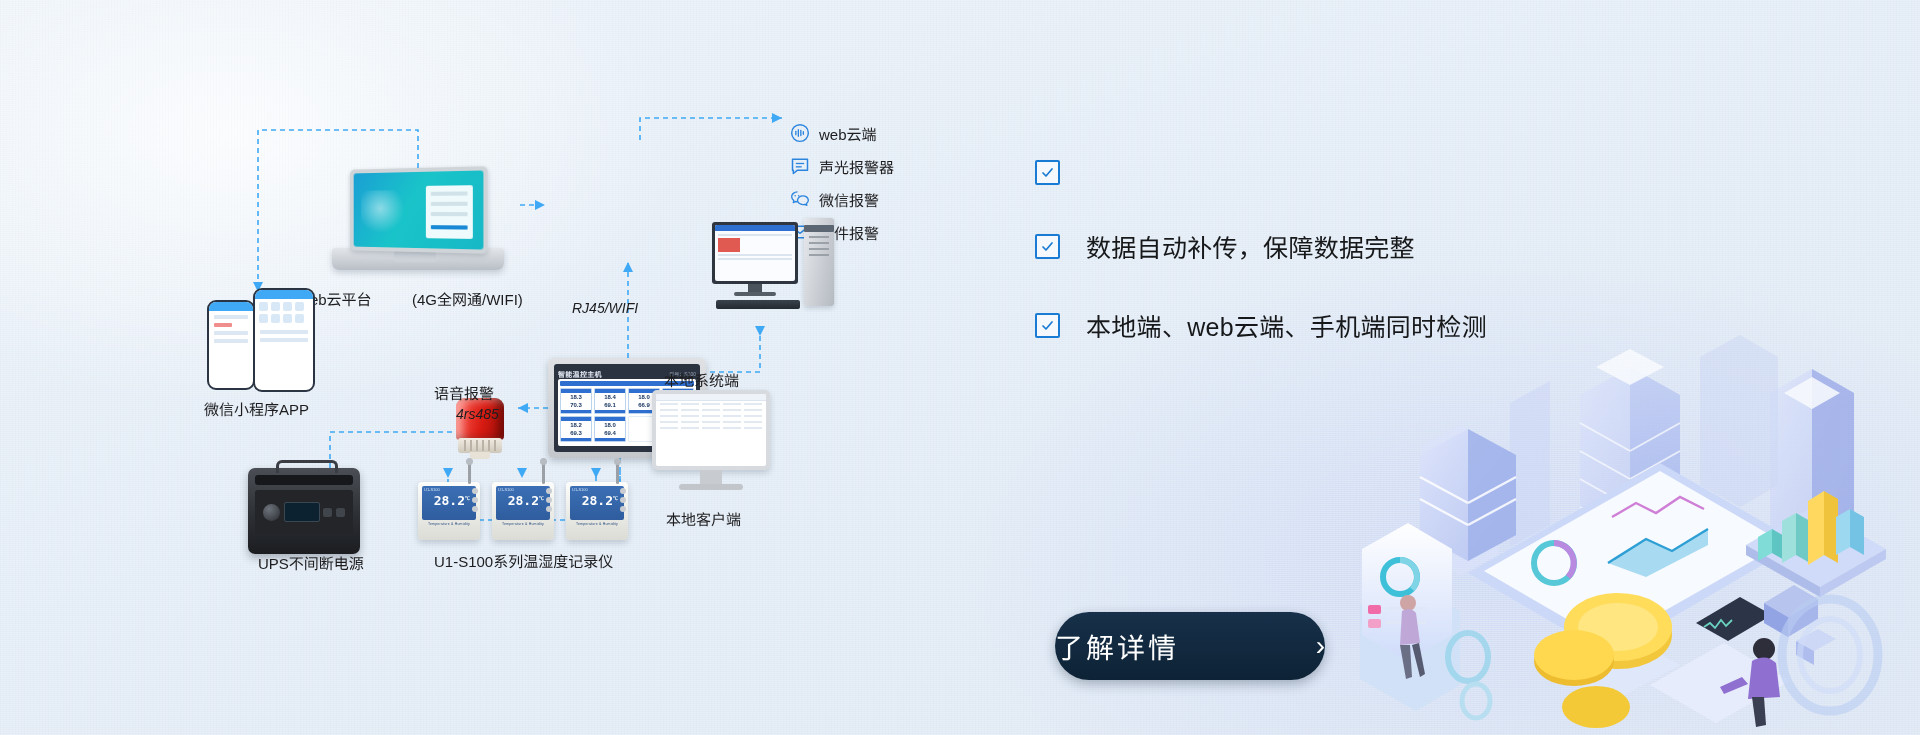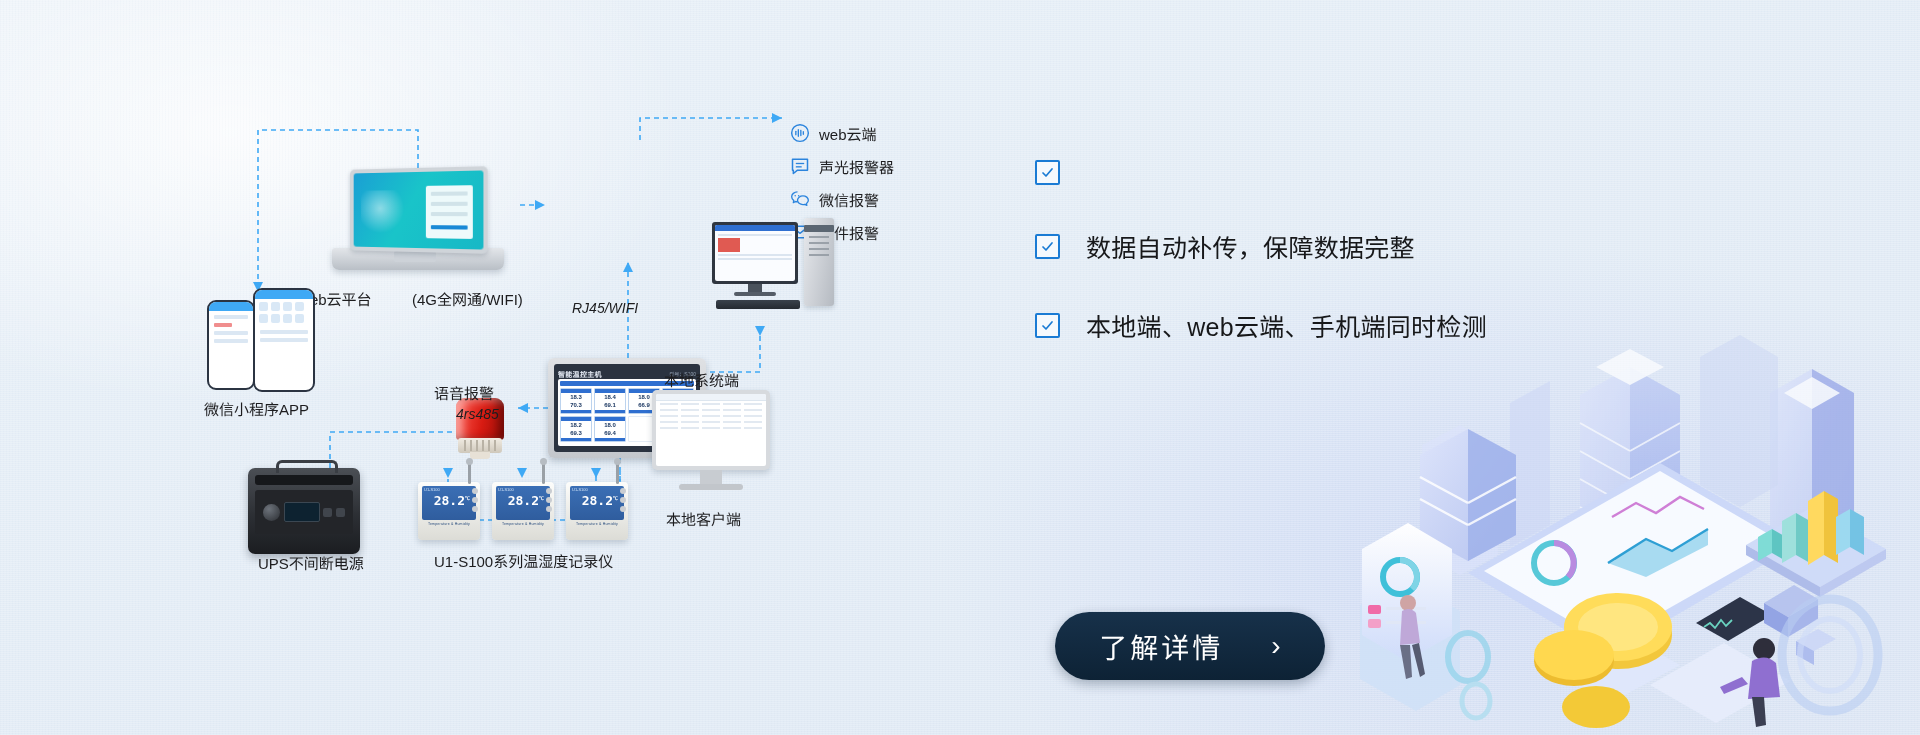--- a/index.html
+++ b/index.html
@@ -173,21 +173,21 @@
   .features{position:absolute;left:1035px;top:160px;width:640px;}
   .feat{display:flex;align-items:center;margin-bottom:43px;}
   .chk{width:21px;height:21px;border:2px solid #1a7bd4;border-radius:2px;flex:0 0 21px;
        display:flex;align-items:center;justify-content:center;margin-right:26px;background:#f5f9fd;}
   .chk svg{display:block;}
   .feat-tx{font-size:25px;color:#17181a;white-space:nowrap;letter-spacing:.3px;}
 
   
   .cta{position:absolute;left:1055px;top:612px;width:270px;height:68px;border-radius:34px;
      background:linear-gradient(180deg,#17314a 0%,#0d2235 100%);
-     display:flex;align-items:center;justify-content:center;gap:48px;cursor:pointer;
+     display:flex;align-items:center;justify-content:space-between;gap:48px;cursor:pointer;
      box-shadow:0 4px 12px rgba(13,34,53,.3);}
   .cta-tx{color:#fff;font-size:28px;letter-spacing:3px;}
   .cta-ar{color:#fff;font-size:28px;font-weight:300;line-height:1;}
 
   
   .art{position:absolute;right:0;bottom:0;width:560px;height:430px;pointer-events:none;}
 </style>
 </head>
 <body>
 

